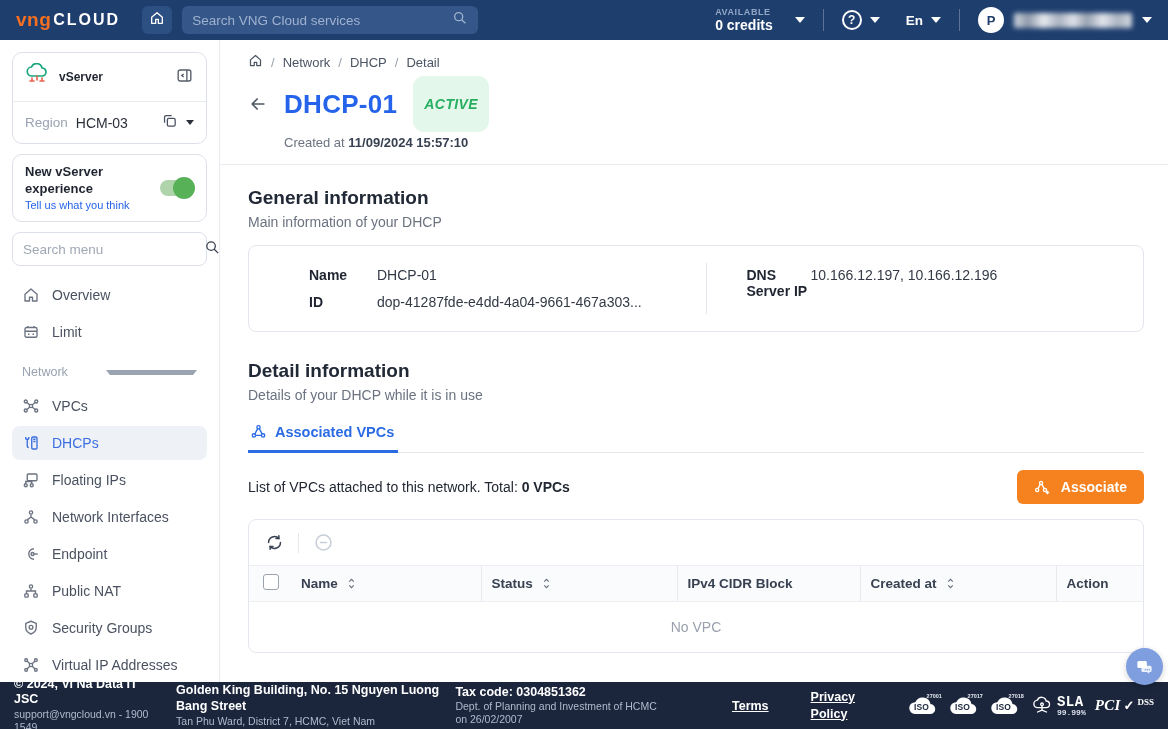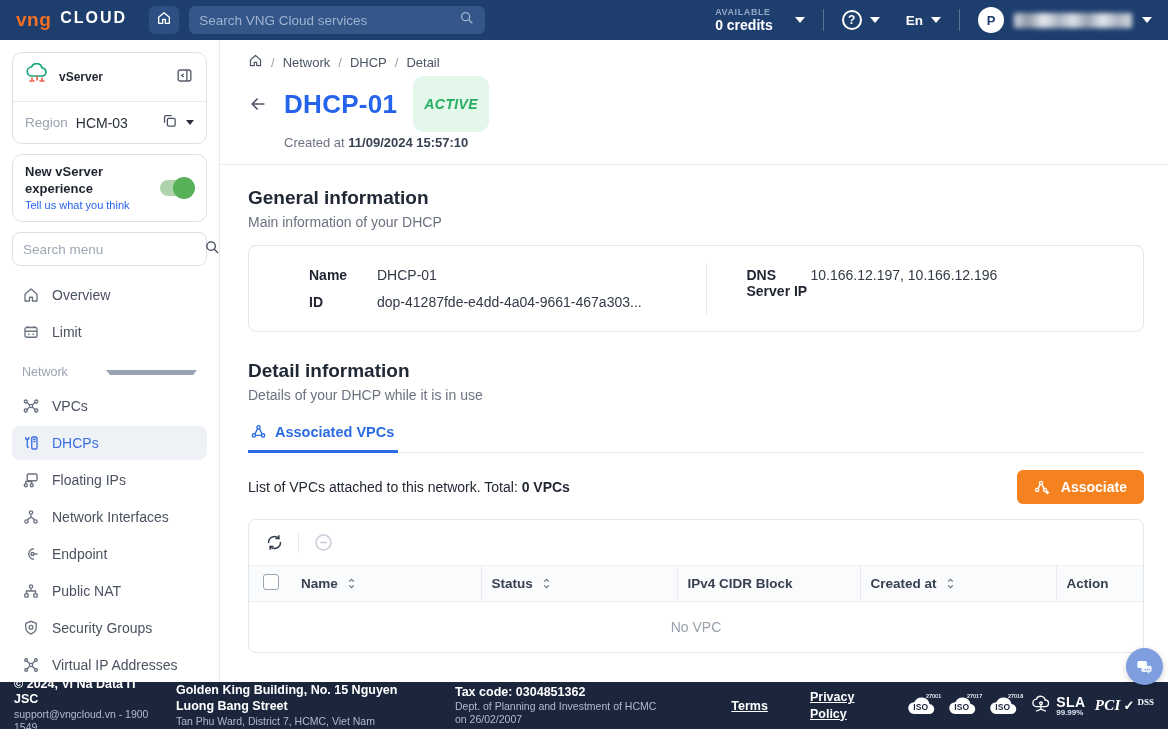--- a/index.html
+++ b/index.html
@@ -2,21 +2,21 @@
 <html><head>
 <meta charset="utf-8">
 <style>
   * { margin:0; padding:0; box-sizing:border-box; }
   html,body { width:1168px; height:729px; font-family:"Liberation Sans", sans-serif; }
   .app { position:relative; width:1168px; height:729px; background:#fff; overflow:hidden; }
 
   
   .navbar { position:absolute; top:0; left:0; right:0; height:40px; background:#1E3E6E;
             display:flex; align-items:center; padding:0 16px; color:#fff; }
-  .logo { display:flex; align-items:flex-start; gap:9px; cursor:pointer; }
+  .logo { display:flex; align-items:center; gap:2px; cursor:pointer; }
   .logo-vng { color:#F36F21; font-weight:800; font-size:19px; letter-spacing:.5px; text-transform:lowercase; }
   .logo-cloud { color:#fff; font-weight:700; font-size:16px; letter-spacing:2px; }
   .home-btn { width:30px; height:28px; background:#2D5082; border-radius:6px; margin-left:22px;
               display:flex; align-items:center; justify-content:center; cursor:pointer; }
   .nav-search { width:296px; height:28px; background:#345688; border-radius:6px; margin-left:10px;
                 display:flex; align-items:center; padding:0 10px; }
   .nav-search input { flex:1; background:transparent; border:none; outline:none; color:#D6DFEF; font-size:13.5px; }
   .nav-search input::placeholder { color:#9FB2CF; }
   .nav-spacer { flex:1; }
   .credits { display:flex; align-items:center; gap:22px; cursor:pointer; }
@@ -125,21 +125,21 @@
   .fbold { font-size:12.5px; font-weight:700; color:#fff; }
   .fsub { font-size:10.5px; color:#AFBACE; }
   .fcol.c1 { width:162px; } .fcol.c2 { width:292px; } .fcol.c3 { width:238px; }
   .flink { font-size:12.5px; font-weight:700; text-decoration:underline; color:#fff; cursor:pointer; }
   .flink.terms { margin-left:46px; }
   .flink.privacy { width:58px; margin-left:26px; line-height:1.3; }
   .badges { display:flex; align-items:center; gap:9px; margin-left:28px; }
   .iso-badge { position:relative; width:32px; height:22px; }
   .iso-txt { position:absolute; left:7px; top:7px; font-size:8.5px; font-weight:800; color:#1B263C; letter-spacing:.2px; }
   .iso-sup { position:absolute; right:-3px; top:-2px; font-size:5.5px; color:#E6EAF2; font-weight:700; }
-  .sla-badge { display:flex; align-items:flex-start; gap:3px; }
+  .sla-badge { display:flex; align-items:center; gap:3px;font-family:Liberation Mono, monospace; }
   .sla-col { display:flex; flex-direction:column; line-height:1; }
   .sla-label { font-size:14px; font-weight:800; letter-spacing:.5px; }
   .sla-value { font-size:8px; font-weight:700; color:#DCE2EE; }
   .pci-badge { display:flex; align-items:center; gap:4px;font-family:Liberation Serif, serif; }
   .pci-label { font-size:15px; font-weight:800; font-style:italic; letter-spacing:.3px; }
   .pci-check { font-size:13px; font-weight:800; margin:0 -1px; }
   .pci-value { font-size:9px; font-weight:800; align-self:flex-start; }
 
   .chat-fab { position:absolute; right:5px; bottom:44px; width:37px; height:37px; border-radius:50%;
               background:#7F9EE0; border:none; display:flex; align-items:center; justify-content:center;

